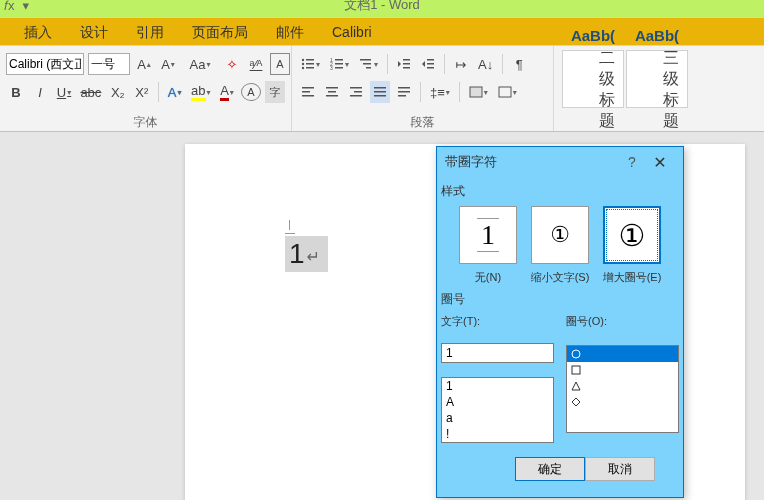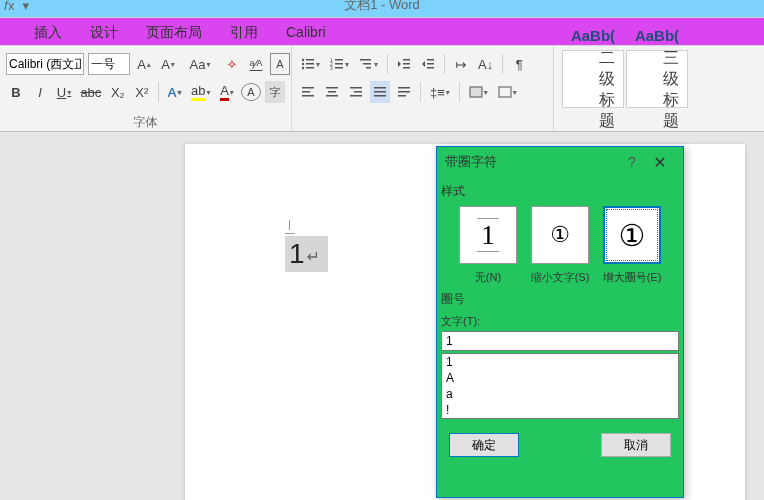--- a/index.html
+++ b/index.html
@@ -1,25 +1,25 @@
 <!DOCTYPE html>
 <html><head>
 <meta charset="utf-8">
 <style>
 * { box-sizing: border-box; margin: 0; padding: 0; font-family: "Microsoft YaHei", "Segoe UI", sans-serif; }
 body { width: 764px; height: 500px; background: #e6e6e6; overflow: hidden; position: relative; font-size: 12px; }
 
 
-.titlebar { height: 18px; background: #7dd3fc; border-bottom: 1px solid #d4d4d4; position: relative; }
+.titlebar { height: 18px; background: #bef264; border-bottom: 1px solid #d4d4d4; position: relative; }
 .titlebar .doc-title { position: absolute; left: 50%; transform: translateX(-50%); top: -4px; font-size: 13px; color: #666; }
 .titlebar .icons-left { position: absolute; left: 4px; top: -2px; display: flex; gap: 8px; }
 .titlebar .icons-left span { font-size: 13px; color: #666; }
 
 
-.ribbon-tabs { height: 28px; background: #d946ef; display: flex; align-items: center; padding-left: 20px; border-bottom: 1px solid #d4d4d4; }
+.ribbon-tabs { height: 28px; background: #eab308; display: flex; align-items: center; padding-left: 10px; border-bottom: 1px solid #d4d4d4; }
 .ribbon-tabs .tab { padding: 0 14px; font-size: 14px; color: #333; height: 28px; line-height: 28px; cursor: pointer; }
 
 
 .ribbon { height: 86px; background: #f3f3f3; border-bottom: 1px solid #c0c0c0; display: flex; }
 .ribbon-group { border-right: 1px solid #d9d9d9; padding: 4px 6px 0 6px; display: flex; flex-direction: column; }
 .ribbon-group .group-label { text-align: center; font-size: 12px; color: #666; height: 18px; line-height: 18px; margin-top: auto; }
 .ribbon-row { display: flex; align-items: center; gap: 4px; height: 28px; }
 
 .font-combo { height: 22px; border: 1px solid #ababab; background: #fff; font-size: 12px; padding: 0 2px; }
 .font-name { width: 78px; }
@@ -40,67 +40,68 @@
 
 .doc-area { position: absolute; top: 132px; left: 0; right: 0; bottom: 0; background: #e6e6e6; }
 .page { position: absolute; left: 185px; top: 12px; width: 560px; height: 380px; background: #fff; box-shadow: 0 1px 4px rgba(0,0,0,0.2); }
 .cursor-mark { position: absolute; left: 98px; top: 76px; width: 14px; height: 14px; }
 .cursor-mark::before { content: ""; position: absolute; left: 6px; top: 0; width: 1px; height: 10px; background: #999; }
 .cursor-mark::after { content: ""; position: absolute; left: 2px; bottom: 0; width: 10px; height: 1px; background: #999; }
 .sel-text { position: absolute; left: 100px; top: 92px; padding: 2px 8px 2px 4px; background: #d6d6d6; font-size: 28px; font-family: "SimSun", serif; color: #222; }
 .para-mark { font-size: 16px; vertical-align: middle; color: #666; margin-left: 2px; }
 
 
-.dialog { position: absolute; left: 436px; top: 146px; width: 248px; height: 352px; background: #22c55e; border: 1px solid #0173c7; box-shadow: 2px 2px 8px rgba(0,0,0,0.25); }
+.dialog { position: absolute; left: 436px; top: 146px; width: 248px; height: 352px; background: #7dd3fc; border: 1px solid #0173c7; box-shadow: 2px 2px 8px rgba(0,0,0,0.25); }
 .dlg-title { height: 30px; display: flex; align-items: center; padding: 0 8px; }
 .dlg-title .t { flex: 1; font-size: 13px; color: #333; }
 .dlg-title .help { width: 26px; text-align: center; font-size: 14px; color: #555; cursor: pointer; }
 .dlg-title .close { width: 30px; text-align: center; font-size: 16px; color: #333; cursor: pointer; }
 
 .dlg-body { padding: 6px 4px; }
 .section-label { font-size: 12px; color: #333; margin-bottom: 6px; }
 
 .style-options { display: flex; gap: 10px; justify-content: center; margin-bottom: 6px; }
 .style-opt { width: 62px; display: flex; flex-direction: column; align-items: center; cursor: pointer; }
 .style-opt .box { width: 58px; height: 58px; border: 1px solid #999; display: flex; align-items: center; justify-content: center; background: #fff; }
 .style-opt.selected .box { border: 2px solid #0173c7; outline: 1px dotted #0173c7; outline-offset: -4px; }
 .style-opt .cap { font-size: 11px; margin-top: 6px; color: #333; }
 .style-opt .box .glyph { font-size: 28px; font-family: "SimSun", serif; }
 
 .fields { display: flex; gap: 12px; margin-top: 4px; }
-.field-col { flex: 1; display: flex; flex-direction: column; }
+.field-col { flex: 1; display: flex; flex-direction: column; gap: 12px; }
 .field-label { font-size: 11px; margin-bottom: 2px; color: #333; }
 .txt-input { height: 20px; border: 1px solid #7a7a7a; padding: 0 4px; font-size: 12px; width: 100%; }
 .listbox { height: 66px; border: 1px solid #7a7a7a; background: #fff; overflow-y: scroll; font-size: 12px; margin-top: 2px; }
 .listbox .item { padding: 1px 4px; cursor: pointer; }
 .enclosure-list { height: 88px; }
 .enclosure-list .shape { display: flex; align-items: center; height: 16px; padding: 0 4px; }
 .enclosure-list .shape.selected { background: #0078d7; }
 .enclosure-list .shape svg { display: block; }
 
-.dlg-buttons { display: flex; justify-content: space-between; gap: 8px; padding: 8px 12px 10px 12px; }
+.dlg-buttons { display: flex; justify-content: flex-end; gap: 0; padding: 8px 28px 10px 12px; }
 .dlg-btn { width: 70px; height: 24px; border: 1px solid #adadad; background: #e1e1e1; font-size: 12px; cursor: pointer; }
 .dlg-btn.primary { border: 1px solid #0173c7; }
 </style>
 </head>
 <body>
 
 <div class="titlebar">
   <div class="icons-left">
     <span>𝑓x</span>
     <span>▾</span>
   </div>
   <div class="doc-title">文档1 - Word</div>
 </div>
 
 <div class="ribbon-tabs">
   <div class="tab">插入</div>
   <div class="tab">设计</div>
+  <div class="tab">引用</div>
   <div class="tab">页面布局</div>
-  <div class="tab">引用</div>
+  <div class="tab">邮件</div>
   <div class="tab">Calibri</div>
 </div>
 
 <div class="ribbon">
 
   <div class="ribbon-group" style="width:292px">
     <div class="ribbon-row">
       <input class="font-combo font-name" value="Calibri (西文正文)" style="">
       <input class="font-combo font-size" value="一号" style="">
       <span class="rb-btn">A<span class="dd">▴</span></span>
@@ -237,20 +238,21 @@
           </svg>
           <span class="dd">▾</span>
         </span>
       <span class="rb-btn">
           <svg width="14" height="12">
             <rect x="1" y="1" width="12" height="10" fill="none" stroke="#555"></rect>
           </svg>
           <span class="dd">▾</span>
         </span>
     </div>
+    <div class="group-label">段落</div>
   </div>
 
   <div class="styles-gallery">
     <div class="style-tile">
       <div class="preview">AaBb(</div>
       <div class="name">二级标题</div>
     </div>
     <div class="style-tile">
       <div class="preview">AaBb(</div>
       <div class="name">三级标题</div>
@@ -299,19 +301,44 @@
         <div class="field-label">文字(T):</div>
         <input class="txt-input" value="1" style="">
         <div class="listbox">
           <div class="item">1</div>
           <div class="item">A</div>
           <div class="item">a</div>
           <div class="item">!</div>
           <div class="item">1</div>
         </div>
       </div>
+      <div class="field-col">
+        <div class="field-label">圈号(O):</div>
+        <div class="listbox enclosure-list">
+          <div class="shape selected">
+              <svg width="10" height="10">
+                <circle cx="5" cy="5" r="4" fill="none" stroke="#fff" stroke-width="1"></circle>
+              </svg>
+            </div>
+          <div class="shape">
+              <svg width="10" height="10">
+                <rect x="1" y="1" width="8" height="8" fill="none" stroke="#333" stroke-width="1"></rect>
+              </svg>
+            </div>
+          <div class="shape">
+              <svg width="10" height="10">
+                <path d="M5 1 L9 9 L1 9 Z" fill="none" stroke="#333" stroke-width="1"></path>
+              </svg>
+            </div>
+          <div class="shape">
+              <svg width="10" height="10">
+                <path d="M5 1 L9 5 L5 9 L1 5 Z" fill="none" stroke="#333" stroke-width="1"></path>
+              </svg>
+            </div>
+        </div>
+      </div>
     </div>
   </div>
   <div class="dlg-buttons">
     <button class="dlg-btn primary">确定</button>
     <button class="dlg-btn">取消</button>
   </div>
 </div>
 
 </body></html>

